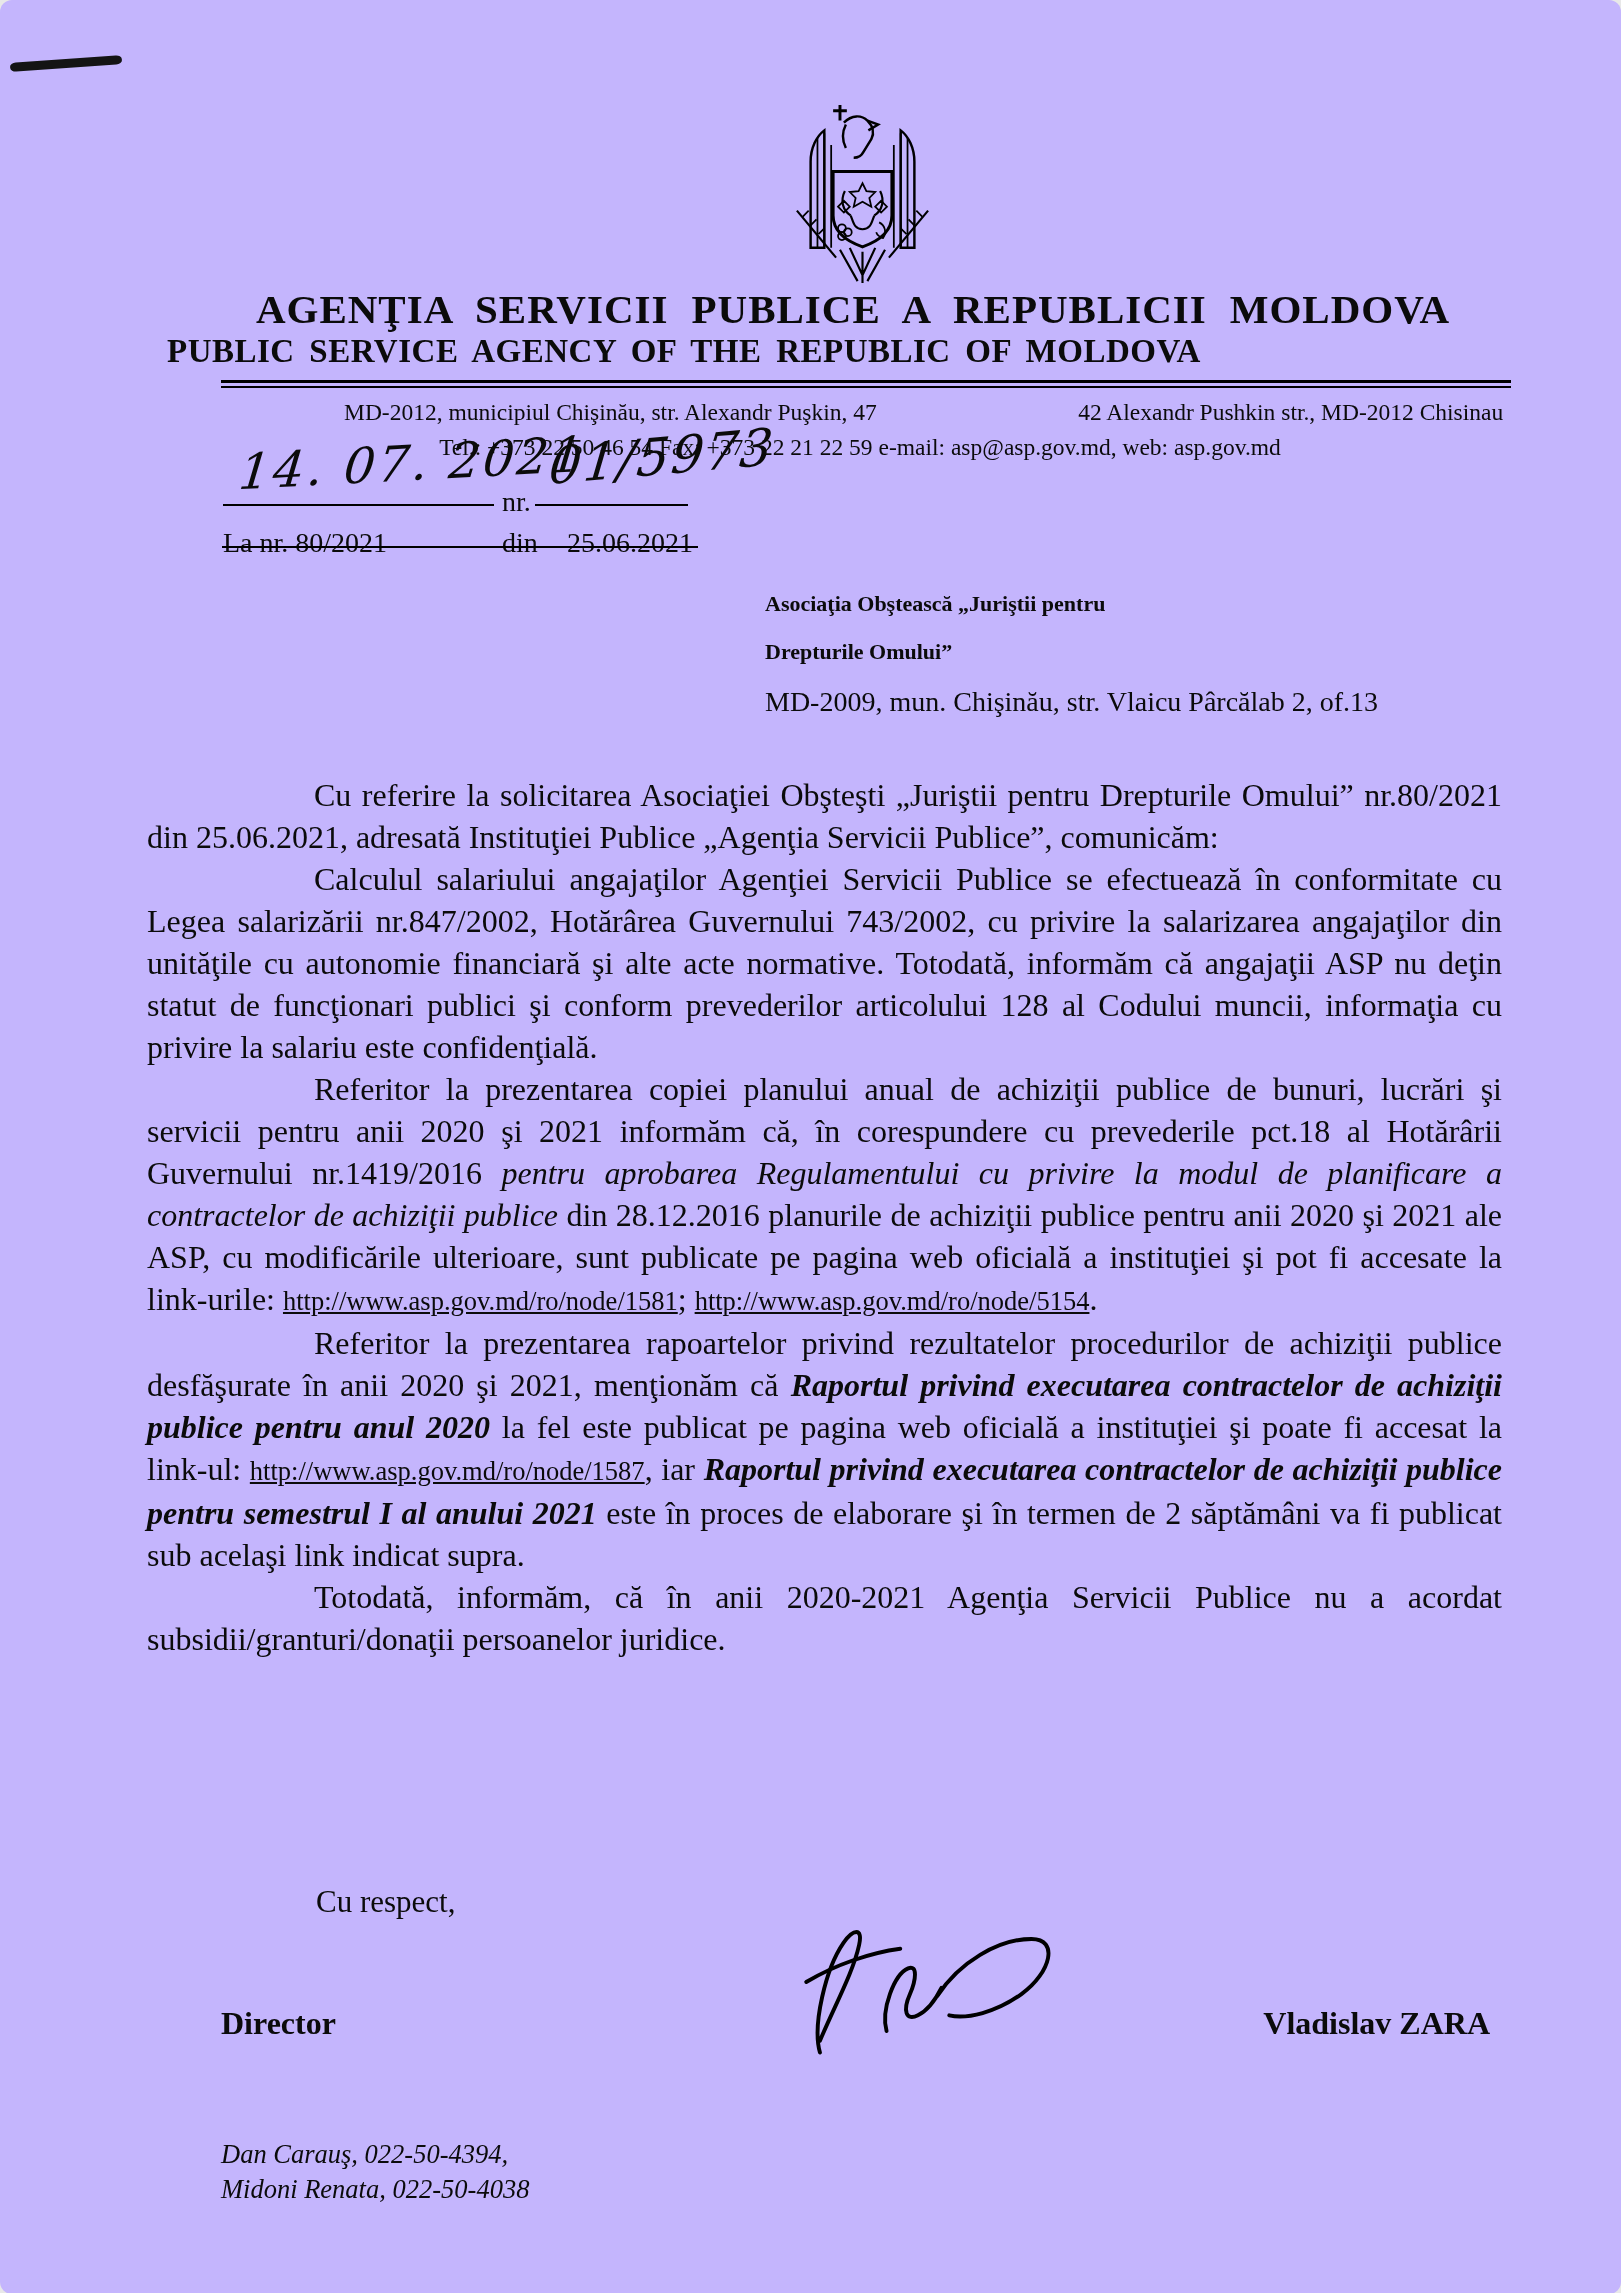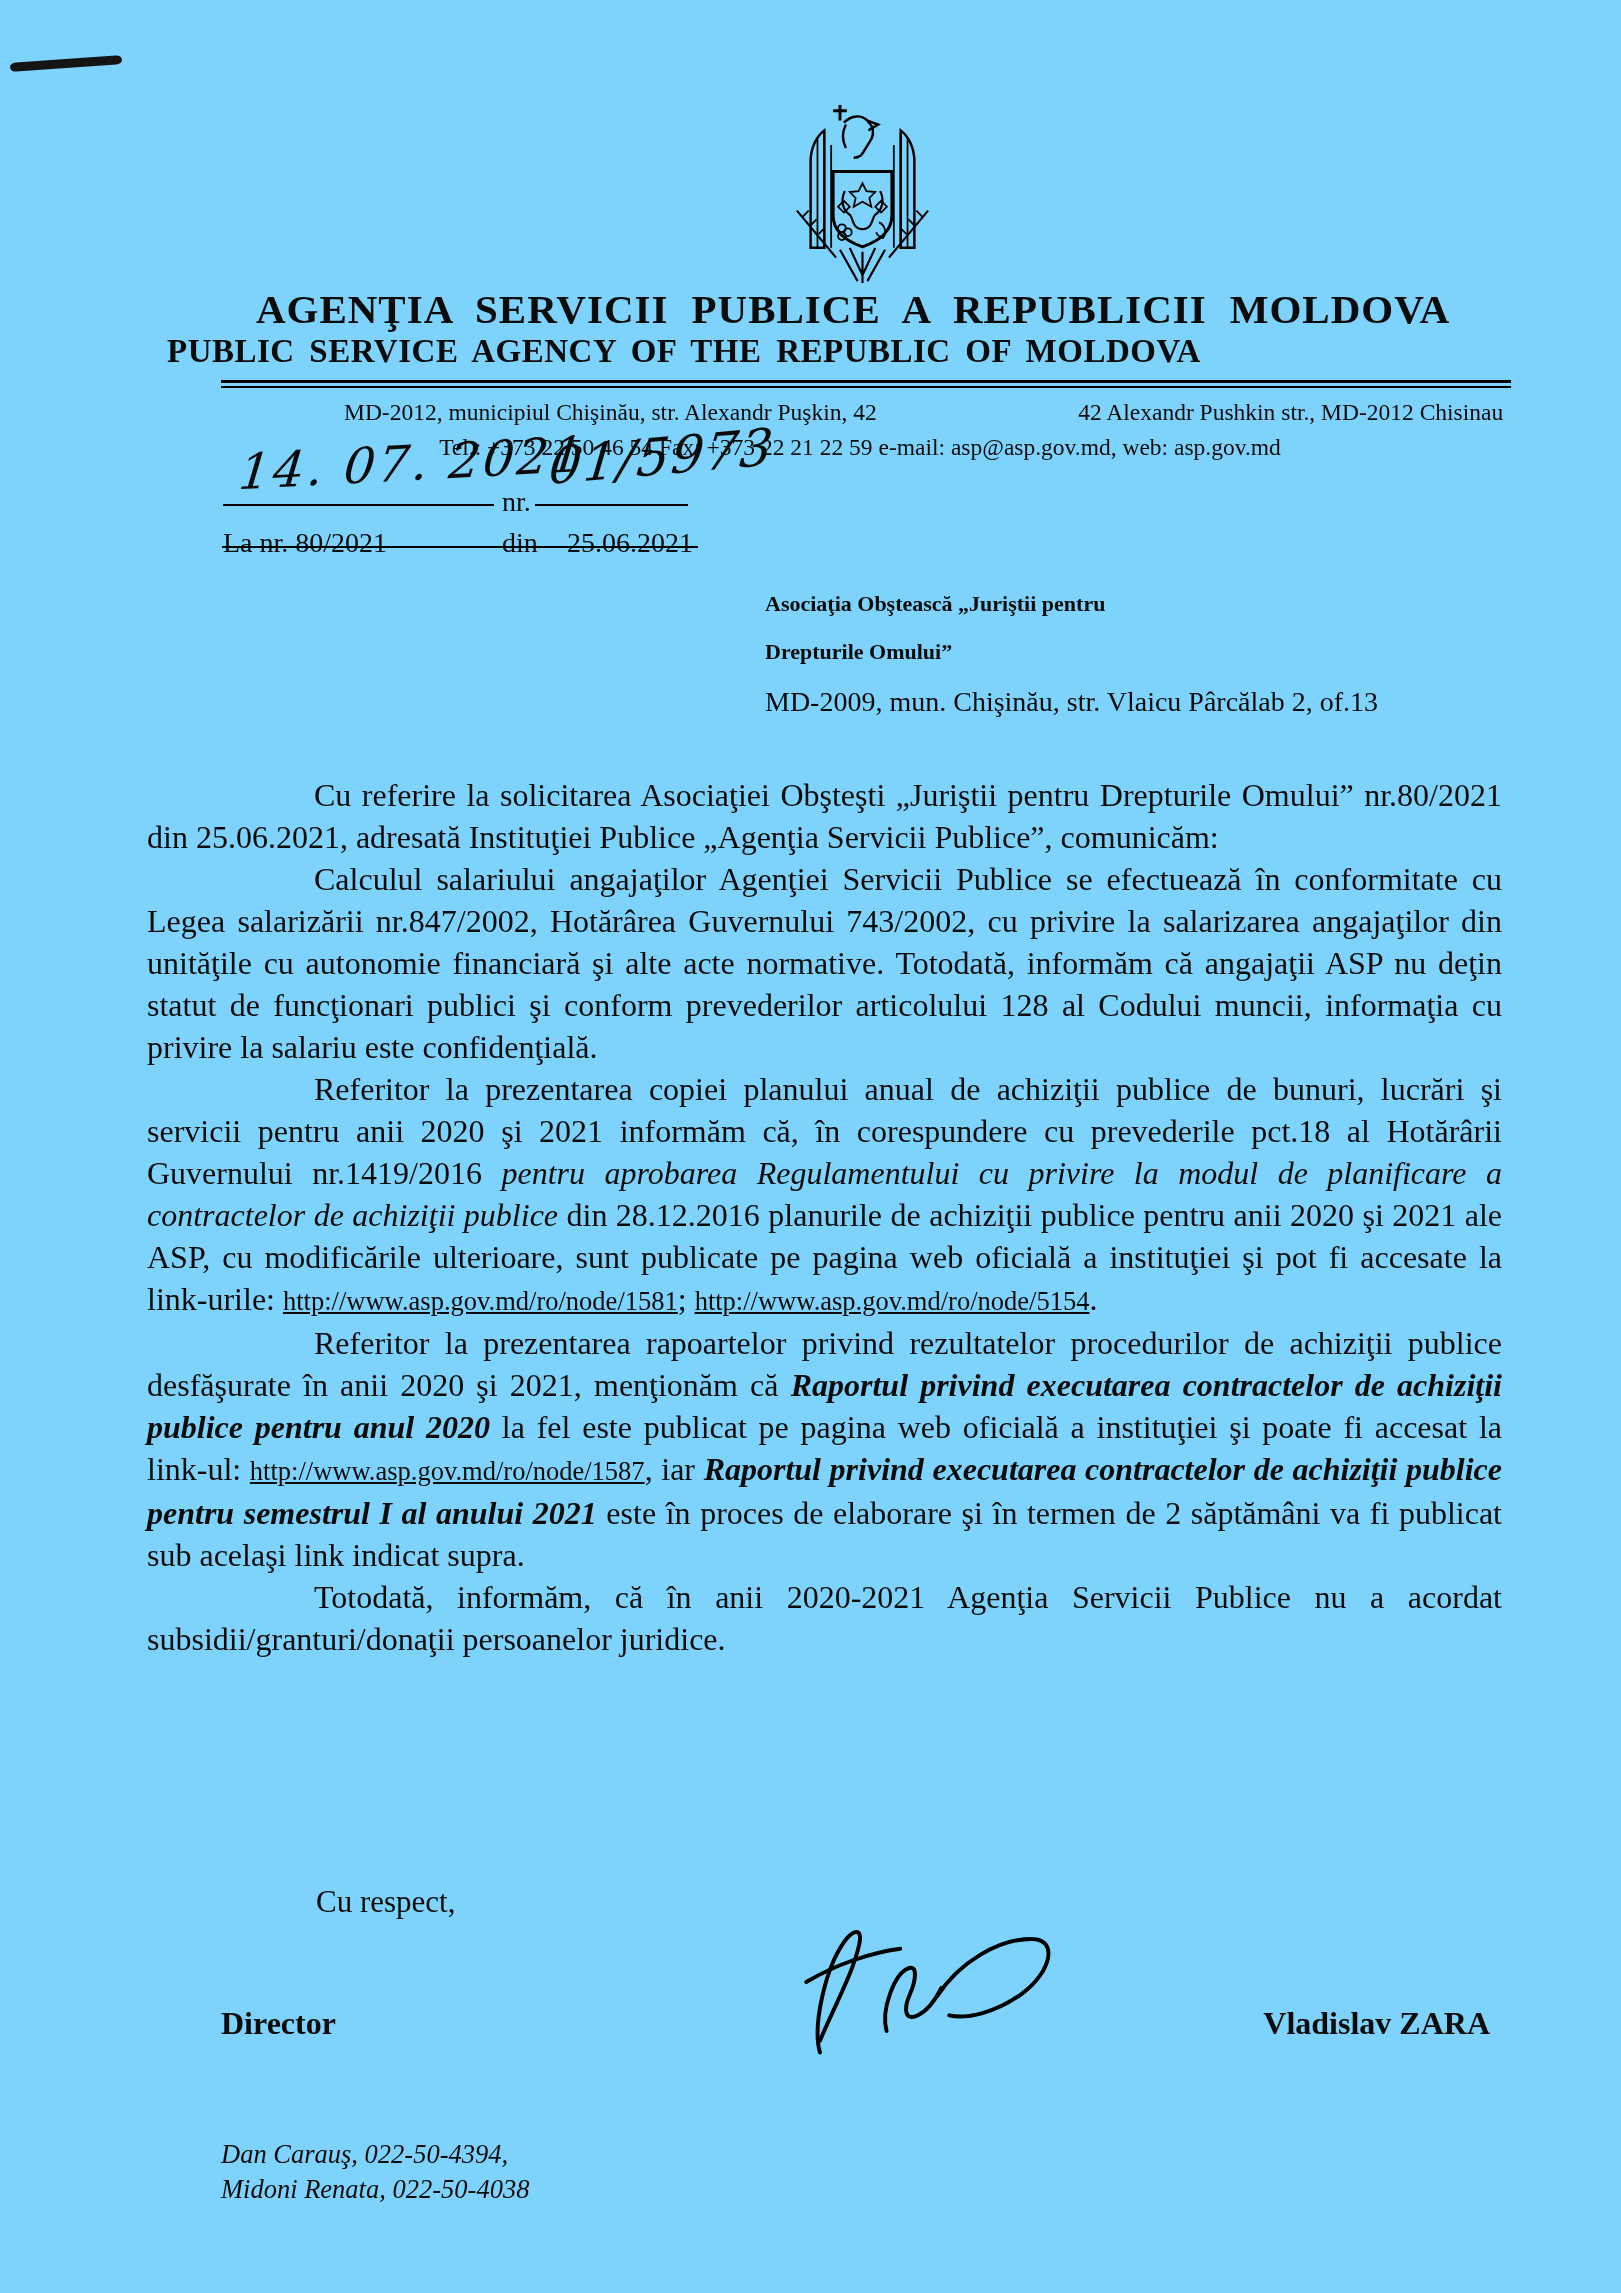--- a/index.html
+++ b/index.html
@@ -1,18 +1,18 @@
 <!DOCTYPE html>
 <html><head>
 <meta charset="utf-8">
 <style>
   html,body{margin:0;padding:0;background:#e8e8e8;}
   #page{
-    position:relative;width:1621px;height:2294px;background:#7dd3fc;
-    color:#0b0b0b;font-family:"Liberation Serif",serif;overflow:hidden;
+    position:relative;width:1621px;height:2294px;background:#c4b5fd;
+    color:#0b0b0b;font-family:"Liberation Serif",serif;overflow:hidden;border-radius:12px;
   }
   .abs{position:absolute;}
   
   .pen-stroke{left:9.8px;top:59px;width:112px;height:8.8px;background:#141414;
     transform:rotate(-4deg);border-radius:5.9px/3.9px;}
   
   .emblem{left:789px;top:101px;width:147px;height:186px;}
   .emblem svg{width:100%;height:100%;}
   
   .title-ro{left:167px;top:287px;width:1372px;text-align:center;font-size:41px;
@@ -91,21 +91,21 @@
       <path d="M8 112l40 48M142 112l-40 48" stroke-width="2.2"></path>
       <path d="M14 118l6-6M22 127l6-6M30 136l6-6M136 118l-6-6M128 127l-6-6M120 136l-6-6" stroke-width="1.8"></path>
     </svg>
   </div>
 
   <div class="abs title-ro">AGENŢIA SERVICII PUBLICE A REPUBLICII MOLDOVA</div>
   <div class="abs title-en">PUBLIC SERVICE AGENCY OF THE REPUBLIC OF MOLDOVA</div>
   <div class="abs dbl-rule"></div>
 
   <div class="abs addr-row">
-    <span class="l">MD-2012,  municipiul Chişinău, str. Alexandr Puşkin, 42</span>
+    <span class="l">MD-2012,  municipiul Chişinău, str. Alexandr Puşkin, 47</span>
     <span class="r">42 Alexandr Pushkin str., MD-2012 Chisinau</span>
   </div>
   <div class="abs tel-line">Tel.: +373 22 50 46 54   Fax: +373 22 21 22 59   e-mail: asp@asp.gov.md,  web: asp.gov.md</div>
 
   <div class="abs hand hw-date">14. 07. 2021</div>
   <div class="abs ref-underline u1"></div>
   <span class="abs ref-txt nr-label">nr.</span>
   <div class="abs hand hw-num">01/5973</div>
   <div class="abs ref-underline u2"></div>
   <span class="abs ref-txt la-nr">La nr. 80/2021</span>

